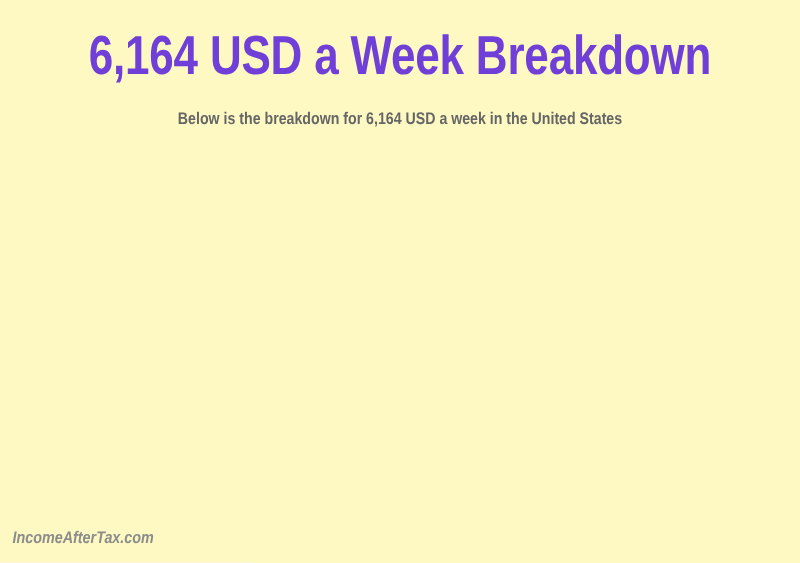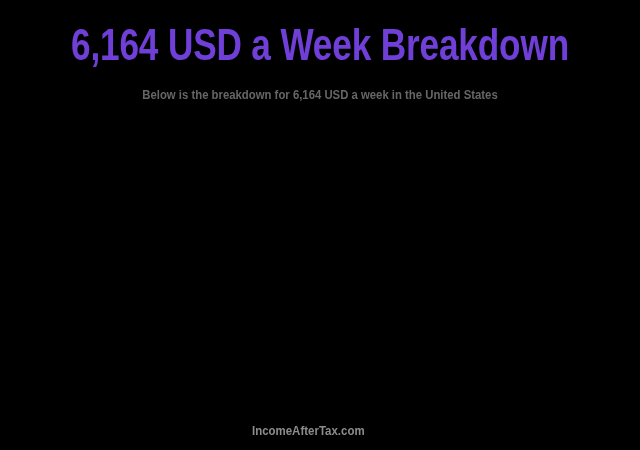--- a/index.html
+++ b/index.html
@@ -12,21 +12,21 @@
     height: 450px;
     background: #efefef;
     font-family: "Liberation Sans", "DejaVu Sans", sans-serif;
     overflow: hidden;
   }
 
   .page {
     position: relative;
     width: 640px;
     height: 450px;
-    background: #000000;
+    background: #fef9c3;
     box-sizing: border-box;
   }
 
   
   .header {
     position: absolute;
     left: 0;
     top: 0;
     width: 640px;
     text-align: center;
@@ -86,21 +86,21 @@
     width: 100%;
     height: 100%;
   }
 
   
   .site-footer {
     position: absolute;
     left: 0;
     top: 421px;
     width: 616px;
-    text-align: center;
+    font-style: italic;
   }
 
   .footer-brand {
     display: inline-block;
     font-family: "Liberation Sans Narrow", "Liberation Sans", "DejaVu Sans", sans-serif;
     font-size: 13.5px;
     line-height: 17px;
     font-weight: 700;
     color: #8c8c8c;
     transform: scaleX(0.85);

